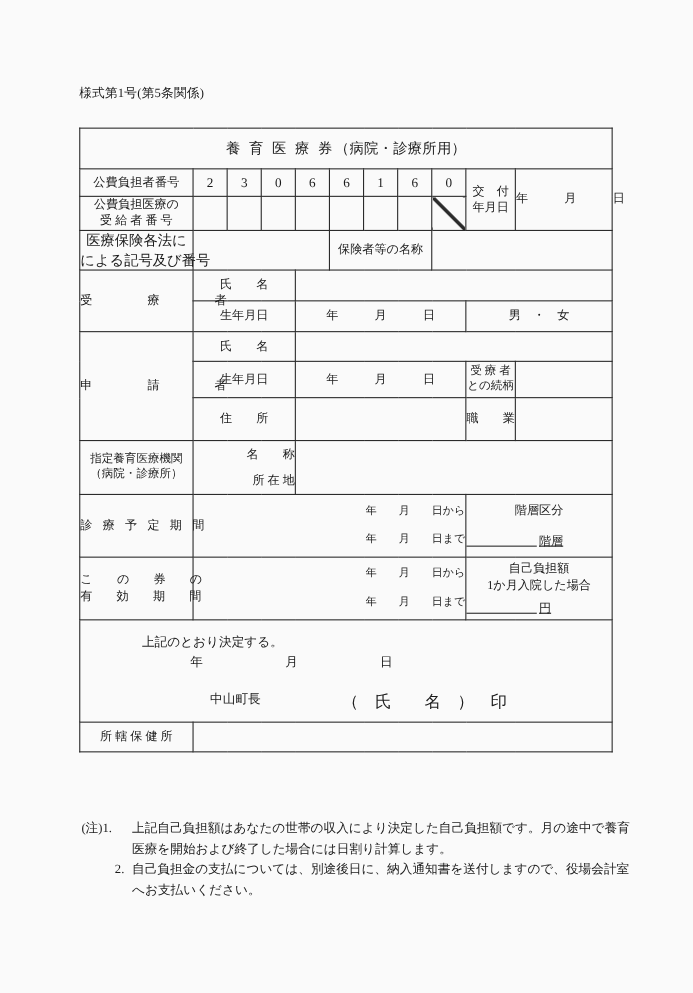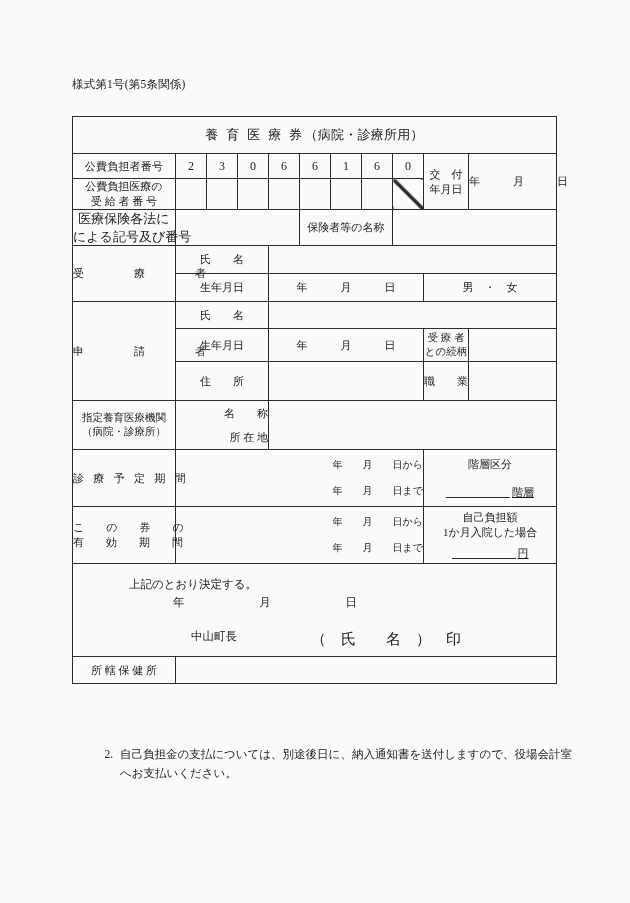--- a/index.html
+++ b/index.html
@@ -115,21 +115,21 @@
   }
 
   .kaiso {
     text-align: left;
     padding: 5px 7px 0 7px;
     font-size: 11px;
     height: 100%;
   }
   .kaiso .fill {
     display: block;
-    text-align: center;
+    text-align: left;
     margin-top: 13px;
     text-decoration: underline;
   }
   .kaiso .fill .rule {
     display: inline-block;
     width: 64px;
     border-bottom: 1px solid #2b2b2b;
     margin-right: 2px;
     vertical-align: -2px;
   }
@@ -376,19 +376,23 @@
     </tr>
 
     <tr>
       <td class="lbl" style="height:26px">所 轄 保 健 所</td>
       <td colspan="10"></td>
     </tr>
   </tbody>
     </table>
 
   <div class="notes">
+    <div class="note note-1">
+      <span class="marker">(注)1.</span>
+      <span class="body">上記自己負担額はあなたの世帯の収入により決定した自己負担額です。月の途中で養育医療を開始および終了した場合には日割り計算します。</span>
+    </div>
     <div class="note note-2">
       <span class="marker">2.</span>
       <span class="body">自己負担金の支払については、別途後日に、納入通知書を送付しますので、役場会計室へお支払いください。</span>
     </div>
   </div>
 
 </div>
 
 </body></html>

